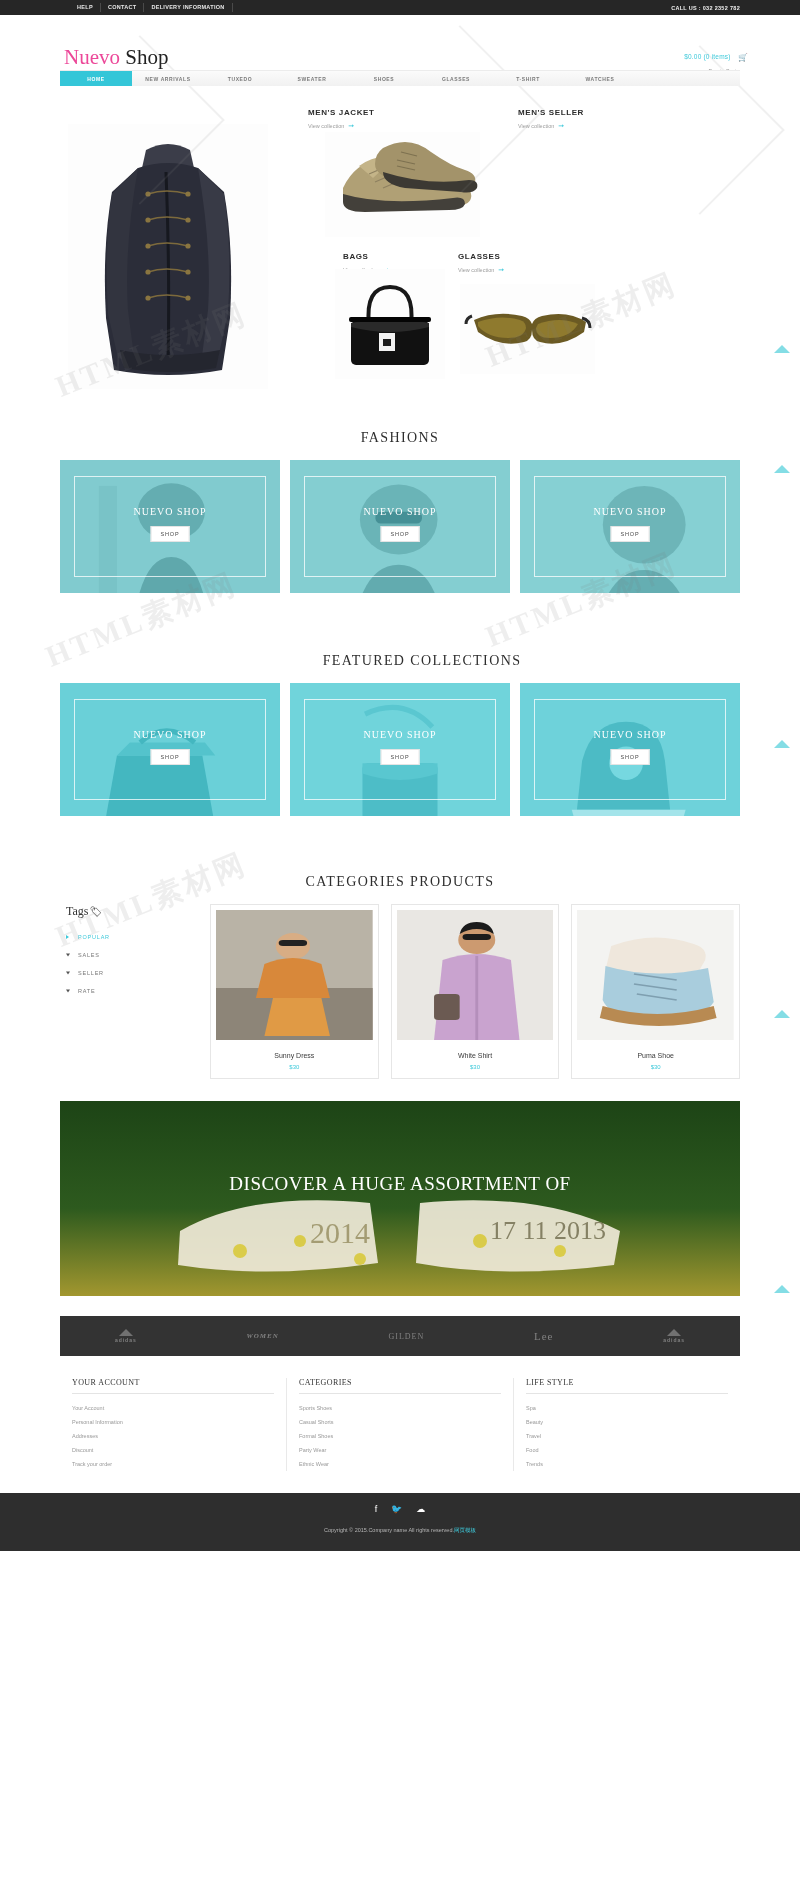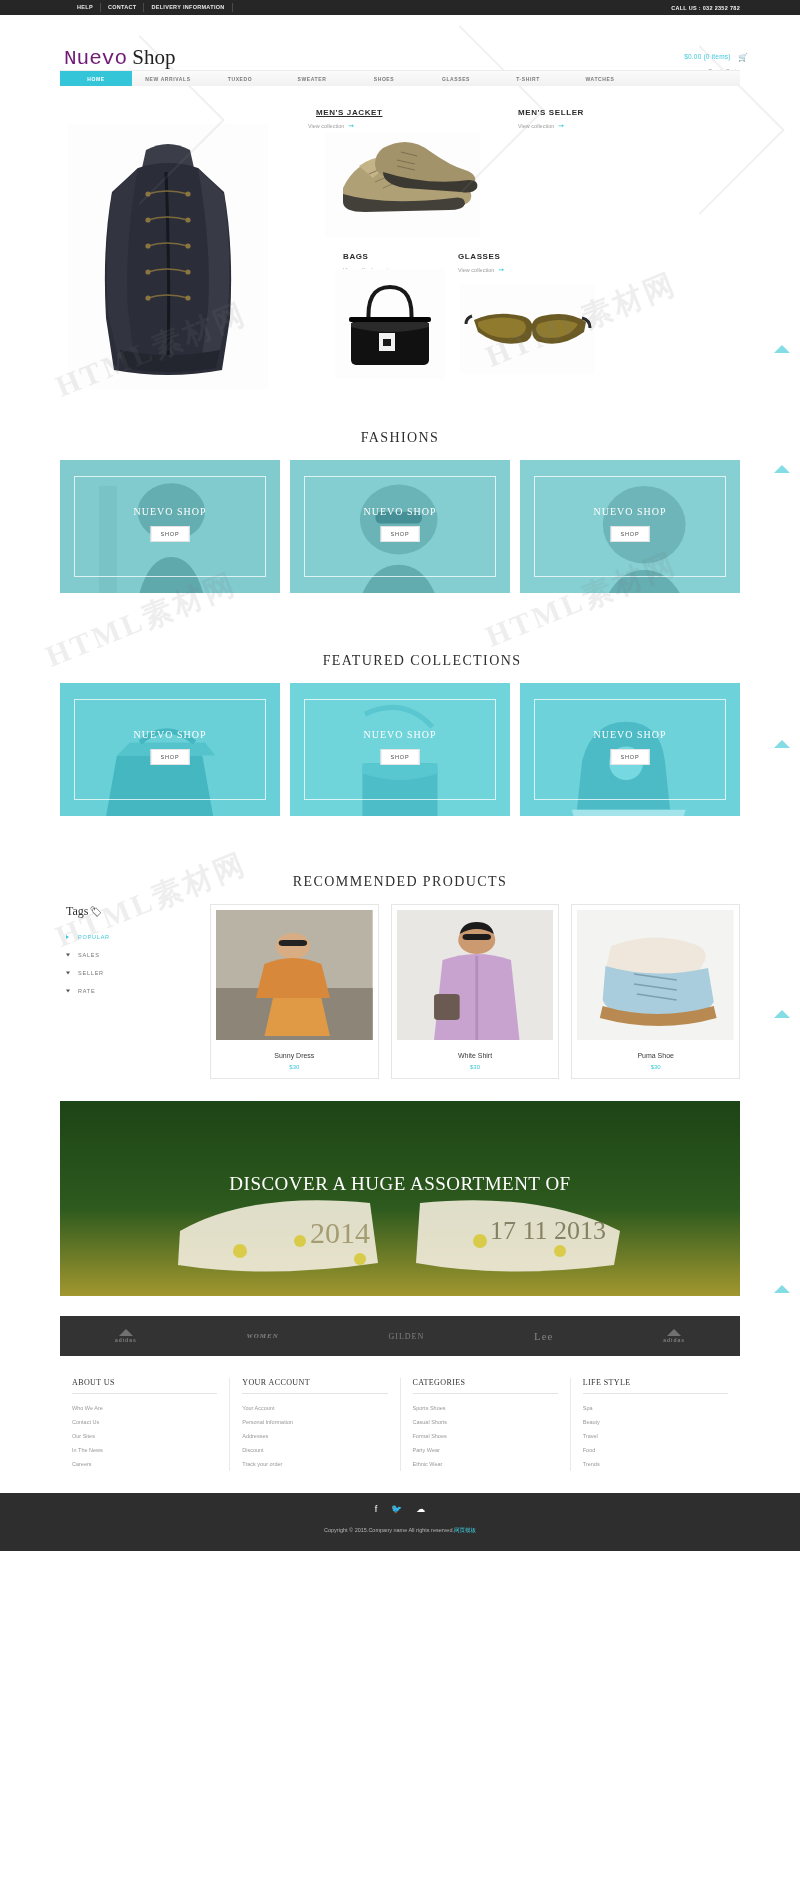--- a/index.html
+++ b/index.html
@@ -21,21 +21,21 @@
   
   .topbar { background: #262626; height: 15px; display: flex; align-items: center; position: relative; z-index: 50;}
   .topbar-left { display: flex; align-items: center; margin-left: 70px; }
   .topbar-left a { color: #e8e8e8; font-size: 5.5px; font-weight: bold; text-decoration: none;
                    padding: 0 7px; letter-spacing: .3px; border-right: 1px solid #4a4a4a; line-height: 9px; }
   .topbar-right { margin-left: auto; margin-right: 60px; color: #f0f0f0; font-size: 5.5px; font-weight: bold; letter-spacing: .3px;}
 
   
   .header { height: 55px; position: relative; z-index: 45; }
   .logo { position: absolute; left: 64px; top: 30px; font-family: "Liberation Serif", serif; font-size: 21px; }
-  .logo .n { color: #701a75; font-family: Liberation Mono, monospace; }
+  .logo .n { color: #ec4899; }
   .logo .s { color: #222; }
   .cart { position: absolute; right: 52px; top: 30px; text-align: right; }
   .cart-price { font-size: 6.5px; color: #3ec9da; letter-spacing: .2px;}
   .cart-icon { display:inline-block; margin-left: 3px; color:#333; font-size: 8px; vertical-align: -1px;}
   .cart-empty { font-size: 5.5px; color: #9a9a9a; margin-top: 5px; margin-right: 12px;}
 
   
   .navwrap { position: relative; z-index: 45; margin: 0 60px 0 60px; }
   .nav { display: flex; background: linear-gradient(to bottom,#fbfbfb,#f1f1f1); border-top:1px solid #ececec; height: 16px; }
   .nav a { flex: 0 0 auto; font-size: 5px; letter-spacing: .6px; color: #7a7a7a; text-decoration: none;
@@ -187,21 +187,21 @@
       <circle cx="80" cy="122" r="2.6"></circle>
         <circle cx="120" cy="122" r="2.6"></circle>
       <circle cx="80" cy="148" r="2.6"></circle>
         <circle cx="120" cy="148" r="2.6"></circle>
       <circle cx="80" cy="174" r="2.6"></circle>
         <circle cx="120" cy="174" r="2.6"></circle>
     </g>
     <path d="M52 226 q48 10 100 0 l-4 18 q-46 8 -92 0 z" fill="#24262f"></path>
   </svg>
 
-  <div class="cat-label" style="left:256px; top:4px;text-decoration:underline;">MEN'S JACKET</div>
+  <div class="cat-label" style="left:248px; top:4px;">MEN'S JACKET</div>
   <div class="cat-sub" style="left:248px; top:18px;">
     <span>View collection</span><span class="arr">➞</span>
   </div>
 
   <svg class="hero-shoes" viewBox="0 0 155 105">
     <rect width="155" height="105" fill="#fdfdfd"></rect>
     <path d="M18 56 q12 -26 40 -30 q22 -2 36 10 q18 12 40 16 q14 4 12 14 q-2 8 -18 8 l-86 2 q-22 0 -24 -10 z" fill="#b0a075"></path>
     <path d="M18 62 q40 12 110 4 q12 -2 12 6 q-2 6 -16 6 l-84 2 q-22 0 -22 -10 z" fill="#43403a"></path>
     <path d="M34 34 q20 -14 38 -6 q-14 8 -24 18 z" fill="#c4b488"></path>
     <g stroke="#8e8060" stroke-width="1.2" fill="none">
@@ -331,21 +331,21 @@
       <circle cx="82" cy="62" r="13" fill="#8ce0e5"></circle>
       <path d="M40 98 h88 l-4 14 h-80 z" fill="#d8f3f5"></path>
     </svg>
     <div class="tile-tint" style="background:rgba(86,206,217,.40)"></div>
     <div class="inner-border"></div>
     <div class="tile-title">NUEVO SHOP</div>
     <div class="shop-btn">SHOP</div>
   </div>
 </div>
 
-<div class="sec-title" style="margin-top:58px;">RECOMMENDED PRODUCTS</div>
+<div class="sec-title" style="margin-top:58px;">CATEGORIES PRODUCTS</div>
 
 <div class="rec-wrap">
   <div class="tags">
     <h3><span>Tags</span><span class="tagicon">🏷</span></h3>
     <ul>
       <li class="active"><span class="caret right"></span><span>POPULAR</span></li>
       <li><span class="caret down"></span><span>SALES</span></li>
       <li><span class="caret down"></span><span>SELLER</span></li>
       <li><span class="caret down"></span><span>RATE</span></li>
     </ul>
@@ -431,30 +431,20 @@
 <div class="brands">
   <div class="brand adidas"><span class="tri"></span><span>adidas</span></div>
   <div class="brand puma">WOMEN</div>
   <div class="brand">GILDEN</div>
   <div class="brand lee">Lee</div>
   <div class="brand adidas"><span class="tri"></span><span>adidas</span></div>
 </div>
 
 <div class="flinks">
   <div class="fcol">
-    <h4>ABOUT US</h4>
-    <ul>
-      <li>Who We Are</li>
-      <li>Contact Us</li>
-      <li>Our Sites</li>
-      <li>In The News</li>
-      <li>Careers</li>
-    </ul>
-  </div>
-  <div class="fcol">
     <h4>YOUR ACCOUNT</h4>
     <ul>
       <li>Your Account</li>
       <li>Personal Information</li>
       <li>Addresses</li>
       <li>Discount</li>
       <li>Track your order</li>
     </ul>
   </div>
   <div class="fcol">

